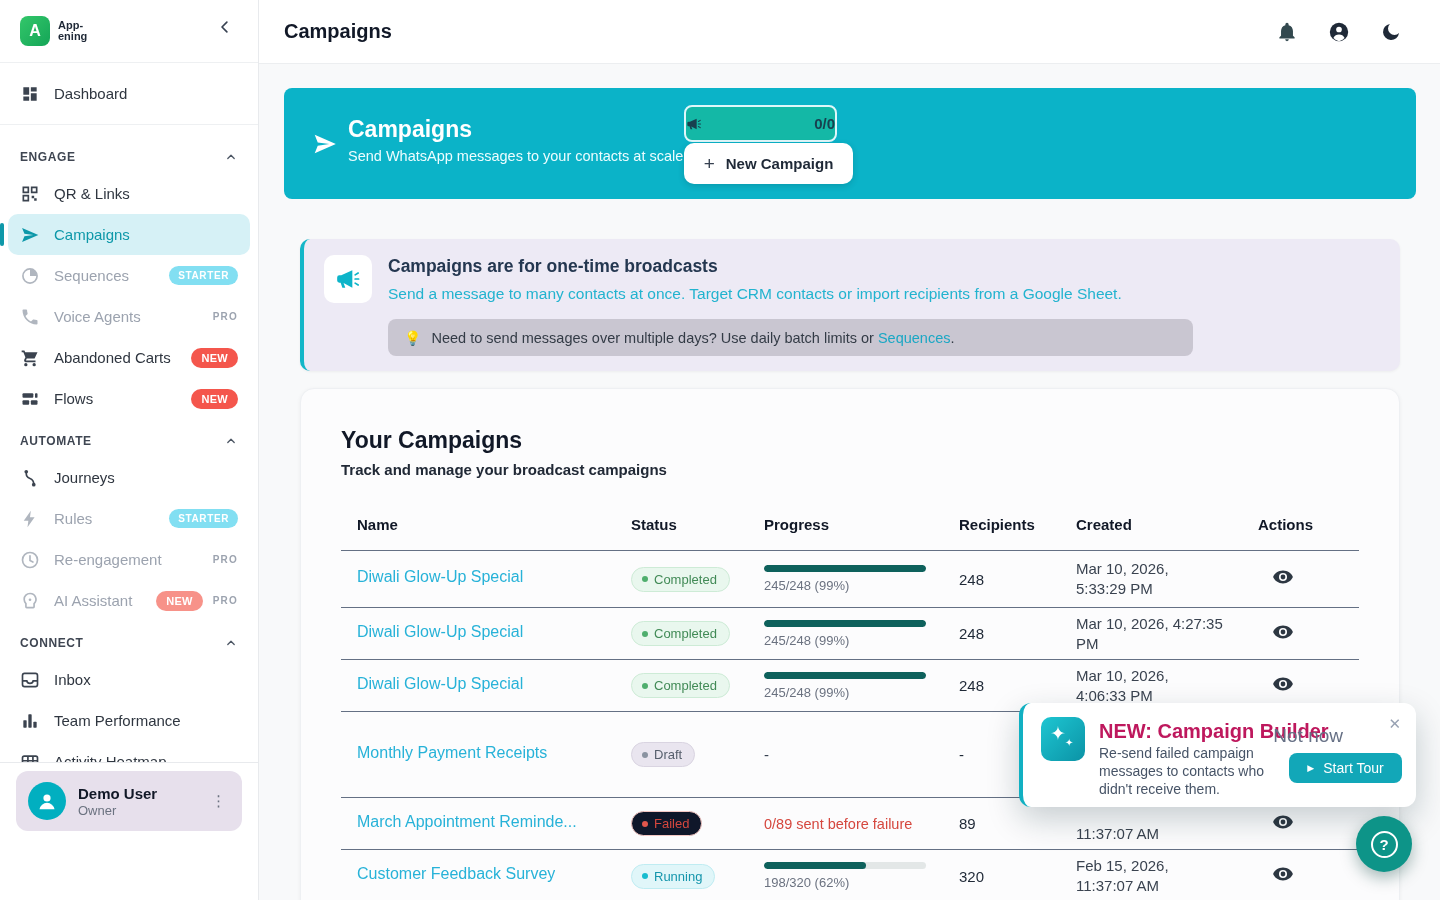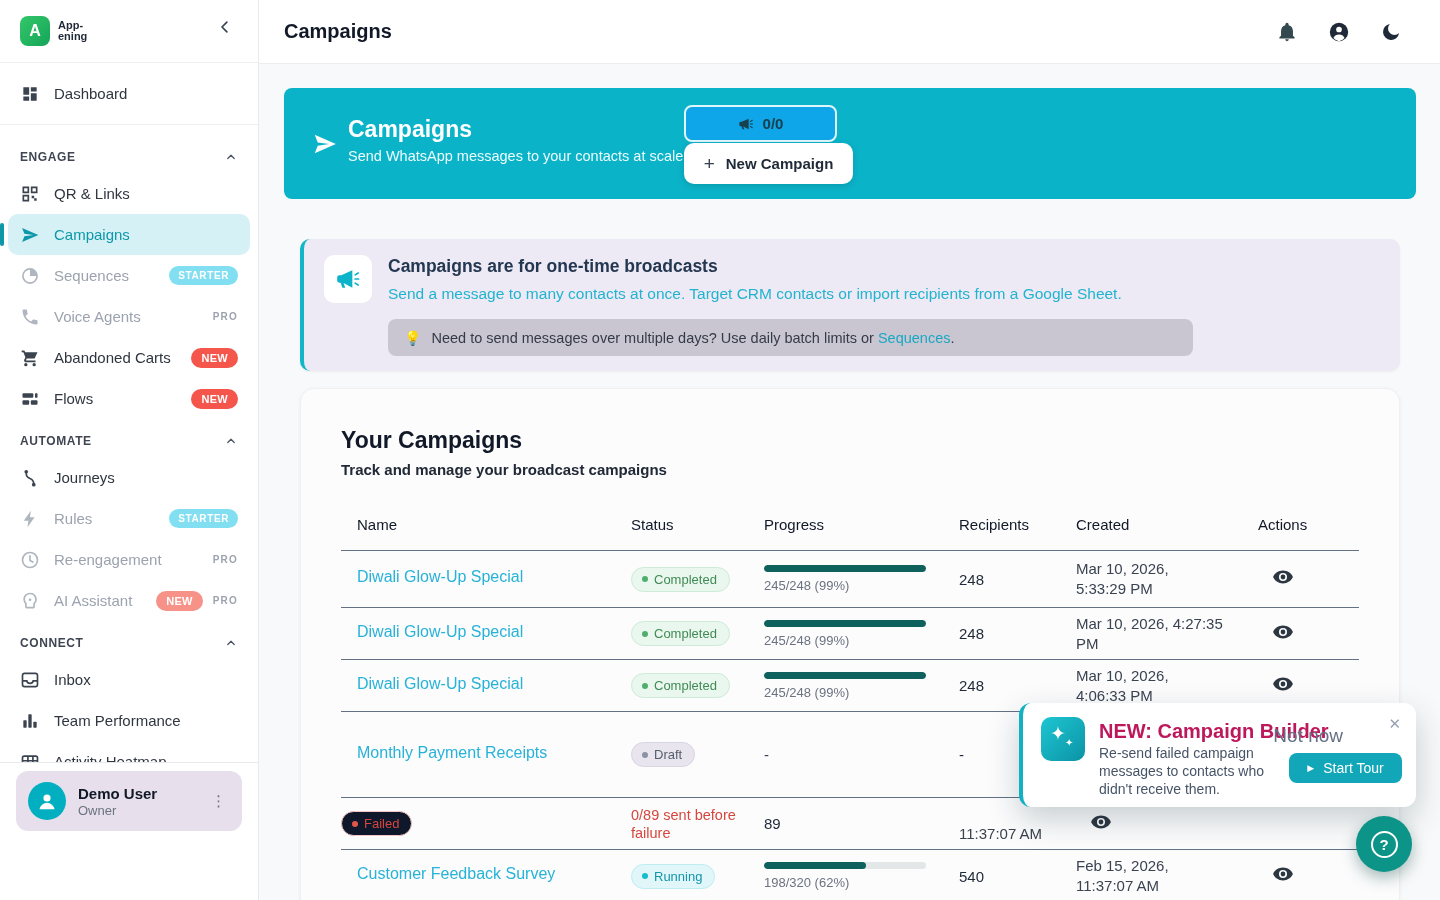--- a/index.html
+++ b/index.html
@@ -53,42 +53,42 @@
   .tb-icon.usr, .tb-icon.moon { color:#1f2937; }
 
   .page { position:absolute; top:64px; left:0; right:0; bottom:0; overflow:hidden; }
 
   
   .banner { position:absolute; left:25px; top:24px; width:1132px; height:111px; border-radius:8px; background:#0bb3c8; }
   .banner-ic { position:absolute; left:28px; top:43px; width:26px; height:26px; color:#fff; }
   .banner-title { position:absolute; left:64px; top:28px; font-size:23px; font-weight:bold; color:#fff; }
   .banner-sub { position:absolute; left:64px; top:60px; font-size:14.5px; color:#ecfdff; }
   .banner-actions { position:absolute; left:400px; top:17px; display:flex; flex-direction:column; align-items:flex-start; }
-  .count-pill { width:153px; height:37px; background:#0ea5e9; border:2px solid #dff7fa; border-radius:8px; display:flex; align-items:center; justify-content:center; gap:9px; color:#18404f; font-size:15px; font-weight:bold; cursor:pointer; }
+  .count-pill { width:153px; height:37px; background:#14b8a6; border:2px solid #dff7fa; border-radius:8px; display:flex; align-items:center; justify-content:space-between; gap:9px; color:#18404f; font-size:15px; font-weight:bold; cursor:pointer; }
   .count-pill .ic { width:16px; height:16px; color:#18404f; }
   .new-campaign { margin-top:1px; width:169px; height:41px; background:#fff; border:none; border-radius:10px; box-shadow:0 2px 6px rgba(0,40,50,.18); display:flex; align-items:center; justify-content:center; gap:11px; font-family:inherit; font-size:15px; font-weight:600; color:#1f2937; cursor:pointer; }
   .plus-glyph { font-size:19px; font-weight:400; color:#374151; line-height:1; }
 
   
   .infobox { position:absolute; left:41px; top:175px; width:1100px; height:132px; background:#edeaf5; border-left:4px solid #13b6c8; border-radius:10px; box-shadow:0 1px 3px rgba(0,0,0,.05); }
   .info-ic-box { position:absolute; left:20px; top:16px; width:48px; height:48px; background:#fff; border-radius:10px; display:flex; align-items:center; justify-content:center; }
   .info-ic-box .ic { width:26px; height:26px; color:#0db4c9; }
   .info-title { position:absolute; left:84px; top:17px; font-size:17.5px; font-weight:bold; color:#243750; }
   .info-desc { position:absolute; left:84px; top:46px; font-size:15.5px; color:#22b3cf; }
   .tip { position:absolute; left:84px; top:80px; width:805px; height:37px; background:#c9c6d1; border-radius:8px; display:flex; align-items:center; gap:10px; padding:0 16px; font-size:14.5px; color:#333b46; }
   .tip .bulb { font-size:14px; }
   .tip a { color:#1aa7c4; text-decoration:none; cursor:pointer; }
 
   
   .card { position:absolute; left:41px; top:324px; width:1100px; height:620px; background:#fcfcfd; border:1px solid #eef0f3; border-radius:14px; box-shadow:0 1px 4px rgba(0,0,0,.05); padding:36px 40px 0; }
   .card-title { font-size:23px; font-weight:600; color:#111827; line-height:30px; }
   .card-sub { font-size:15px; font-weight:600; color:#212936; line-height:22px; margin-top:4px; }
   .tbl { margin-top:18px; }
   .t-head, .t-row { display:grid; grid-template-columns:290px 133px 195px 117px 182px 103px; align-items:center; }
-  .t-head { height:52px; font-size:15px; font-weight:400; color:#111827; border-bottom:1px solid #647084; }
+  .t-head { height:52px; font-size:15px; font-weight:700; color:#111827; border-bottom:1px solid #647084; }
   .t-row { height:52px; border-bottom:1px solid #647084; }
   .t-row.r0 { height:57px; }
   .t-row.tall { height:86px; }
   .t-row.r5 { height:53px; }
   .c-name { padding-left:16px; }
   .name-link { font-size:16px; color:#27b2d8; text-decoration:none; cursor:pointer; display:inline-block; max-width:260px; white-space:nowrap; overflow:hidden; }
   .badge { display:inline-flex; align-items:center; gap:6px; padding:4px 12px 4px 10px; border-radius:999px; font-size:13px; font-weight:500; border:1px solid transparent; }
   .badge .dot { width:6px; height:6px; border-radius:50%; }
   .st-completed { background:#e9f7ee; border-color:#cdebd6; color:#418a56; }
   .st-completed .dot { background:#4fae6d; }
@@ -500,20 +500,21 @@
               <div><span class="dash">-</span></div>
               <div class="c-recip">-</div>
               <div class="c-created"></div>
               <div><button class="eye-btn"><span class="ic">
                     <svg viewBox="0 0 24 24" fill="none" xmlns="http://www.w3.org/2000/svg">
                       <path d="M12 5C7 5 2.9 8 1.2 12 2.9 16 7 19 12 19s9.1-3 10.8-7C21.1 8 17 5 12 5zm0 11.4A4.4 4.4 0 1 1 16.4 12 4.4 4.4 0 0 1 12 16.4zm0-7A2.6 2.6 0 1 0 14.6 12 2.6 2.6 0 0 0 12 9.4z" fill="currentColor"></path>
                     </svg>
                   </span></button></div>
             </div>
             <div class="t-row r4">
+              <div class="c-name"><a class="name-link">March Appointment Reminde...</a></div>
               <div><span class="badge st-failed">
                   <span class="dot"></span>
                   <span>Failed</span>
                 </span></div>
               <div><span class="prog-error">0/89 sent before failure</span></div>
               <div class="c-recip">89</div>
               <div class="c-created">
 11:37:07 AM</div>
               <div><button class="eye-btn"><span class="ic">
                     <svg viewBox="0 0 24 24" fill="none" xmlns="http://www.w3.org/2000/svg">
@@ -528,21 +529,21 @@
                   <span>Running</span>
                 </span></div>
               <div>
                 <div class="prog-wrap">
                   <div class="prog-track">
                     <div class="prog-fill" style="width: 63%;"></div>
                   </div>
                   <div class="prog-label">198/320 (62%)</div>
                 </div>
               </div>
-              <div class="c-recip">540</div>
+              <div class="c-recip">320</div>
               <div class="c-created">Feb 15, 2026,
 11:37:07 AM</div>
               <div><button class="eye-btn"><span class="ic">
                     <svg viewBox="0 0 24 24" fill="none" xmlns="http://www.w3.org/2000/svg">
                       <path d="M12 5C7 5 2.9 8 1.2 12 2.9 16 7 19 12 19s9.1-3 10.8-7C21.1 8 17 5 12 5zm0 11.4A4.4 4.4 0 1 1 16.4 12 4.4 4.4 0 0 1 12 16.4zm0-7A2.6 2.6 0 1 0 14.6 12 2.6 2.6 0 0 0 12 9.4z" fill="currentColor"></path>
                     </svg>
                   </span></button></div>
             </div>
           </div>
       </div>

